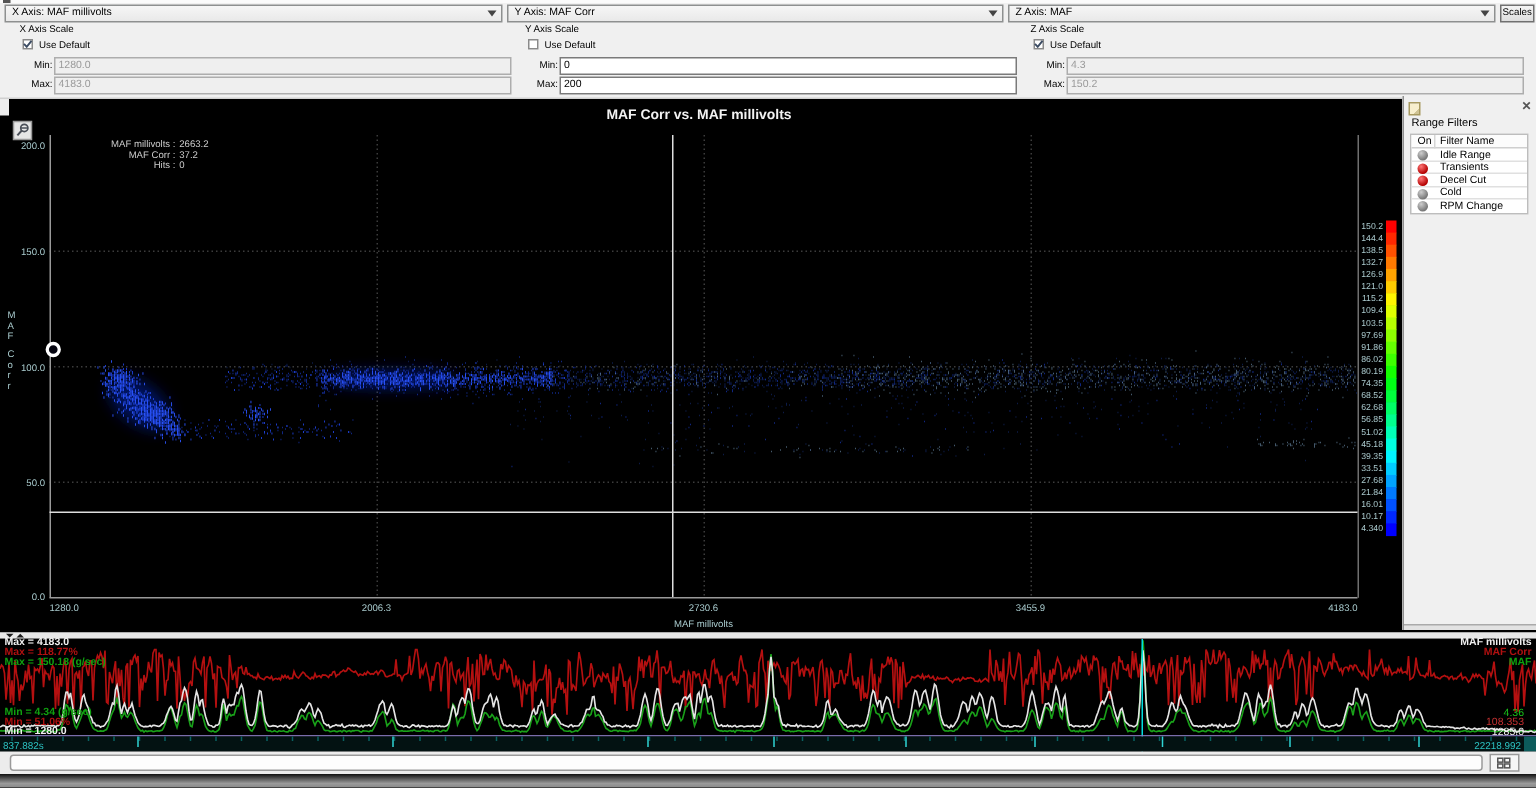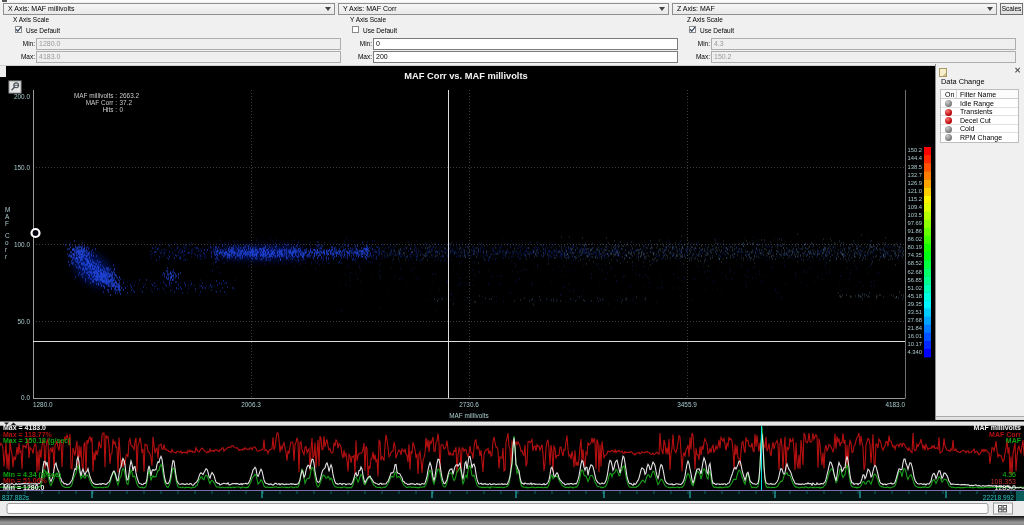--- a/index.html
+++ b/index.html
@@ -190,21 +190,21 @@
         <text x="922" y="264.09" text-anchor="end">21.84</text>
         <text x="922" y="272.17" text-anchor="end">16.01</text>
         <text x="922" y="280.25" text-anchor="end">10.17</text>
         <text x="922" y="288.32" text-anchor="end">4.340</text>
       </g>
   </svg>
 
   <div class="abs" style="left:935px;top:64px;width:89px;height:356px;background:#f0f0f0;border-left:1px solid #909090;">
     <div class="abs" style="left:3px;top:4px;width:8px;height:9px;background:linear-gradient(135deg,#f7eecd 70%,#cfc394 70%);border:1px solid #a89a60;"></div>
     <div class="abs" style="right:3px;top:2px;font-size:8px;color:#555;font-weight:bold;">✕</div>
-    <div class="abs" style="left:5px;top:13px;font-size:7.4px;color:#000;">Data Change</div>
+    <div class="abs" style="left:5px;top:13px;font-size:7.4px;color:#000;">Range Filters</div>
     <div class="abs" style="left:4px;top:25px;width:79px;background:#fff;border:1px solid #bdbdbd;font-size:7px;">
       <div style="height:9px;background:#fcfcfc;border-bottom:1px solid #cfcfcf;position:relative;">
         <span style="position:absolute;left:4px;top:1px;">On</span>
         <span style="position:absolute;left:19px;top:1px;">Filter Name</span>
         <span style="position:absolute;left:15px;top:0;width:1px;height:9px;background:#d5d5d5;"></span>
       </div>
       <div style="height:8.6px;border-bottom:1px solid #e0e0e0;position:relative;">
           <span style="position:absolute;left:4px;top:1px;width:7px;height:7px;border-radius:50%;background:radial-gradient(circle at 35% 30%,#cdcdcd,#777 70%);"></span>
           <span style="position:absolute;left:19px;top:0.5px;">Idle Range</span>
         </div>

